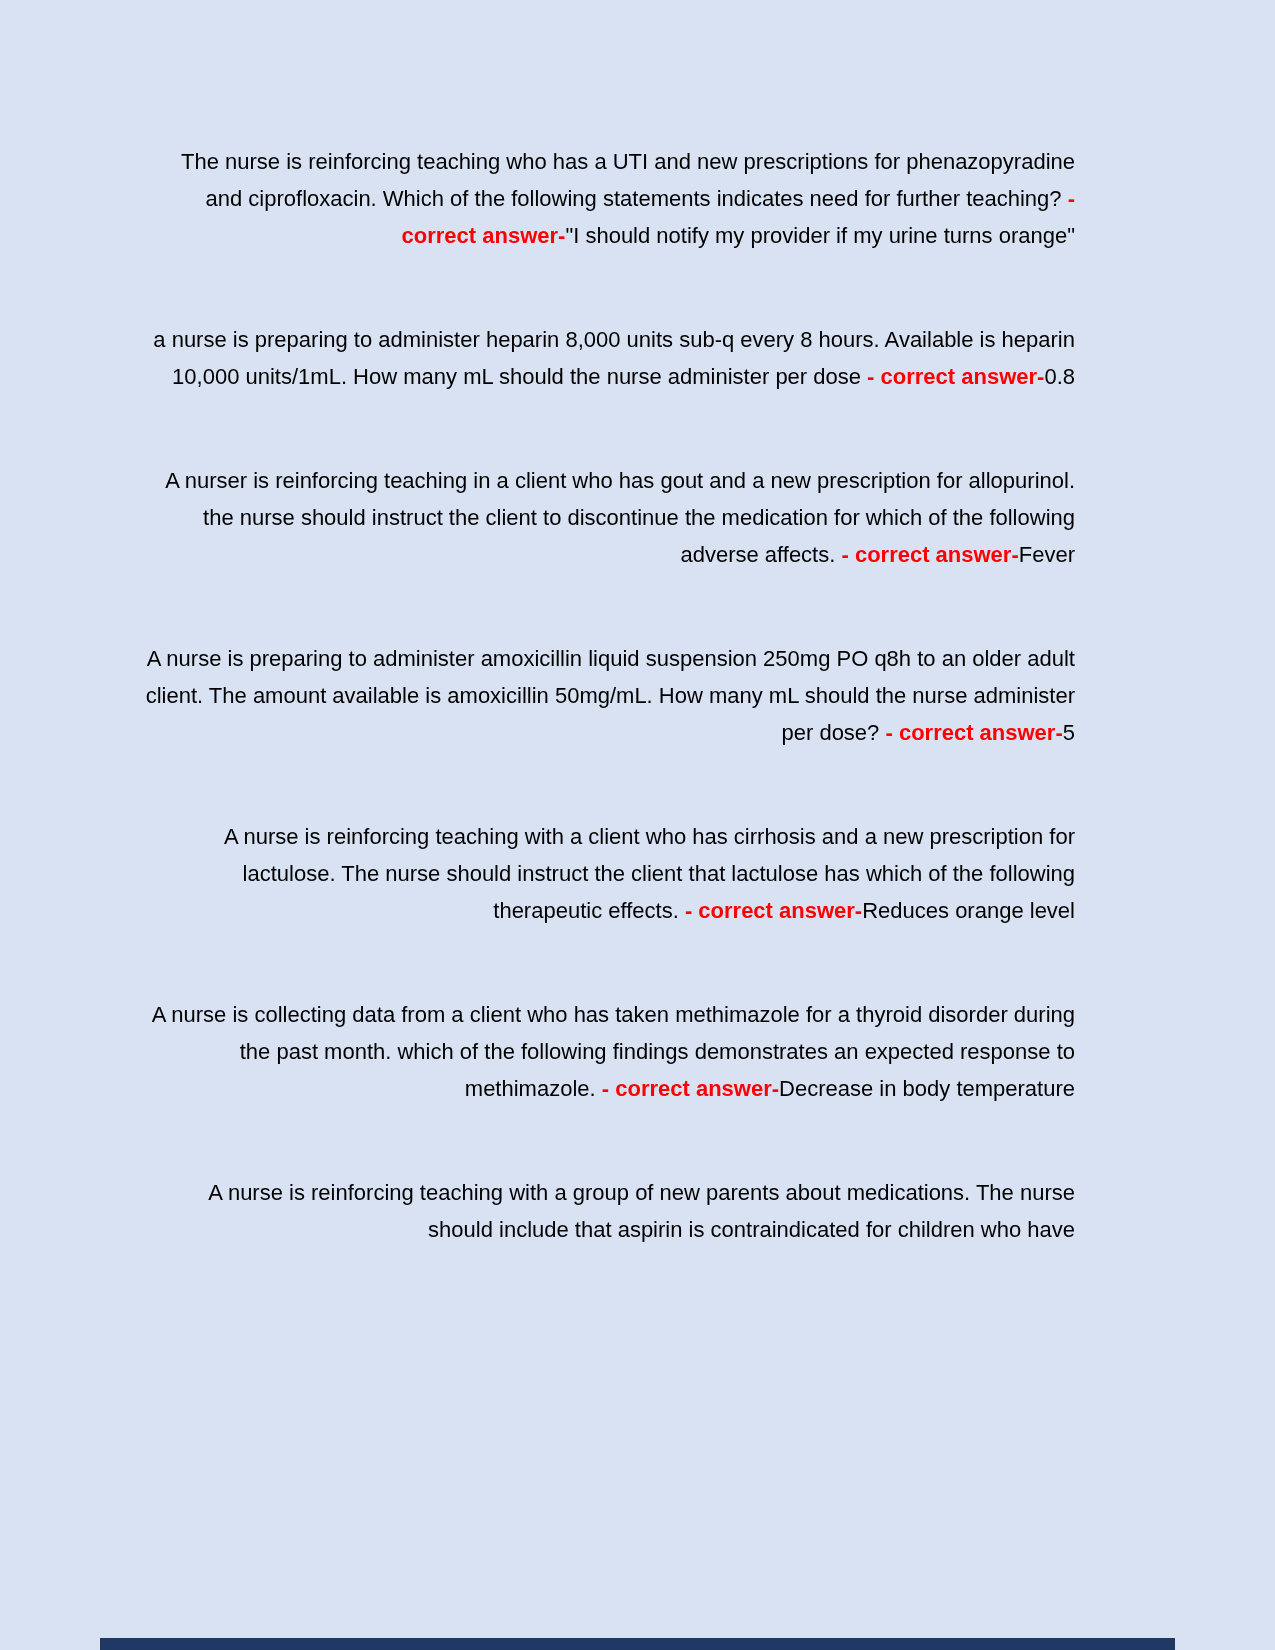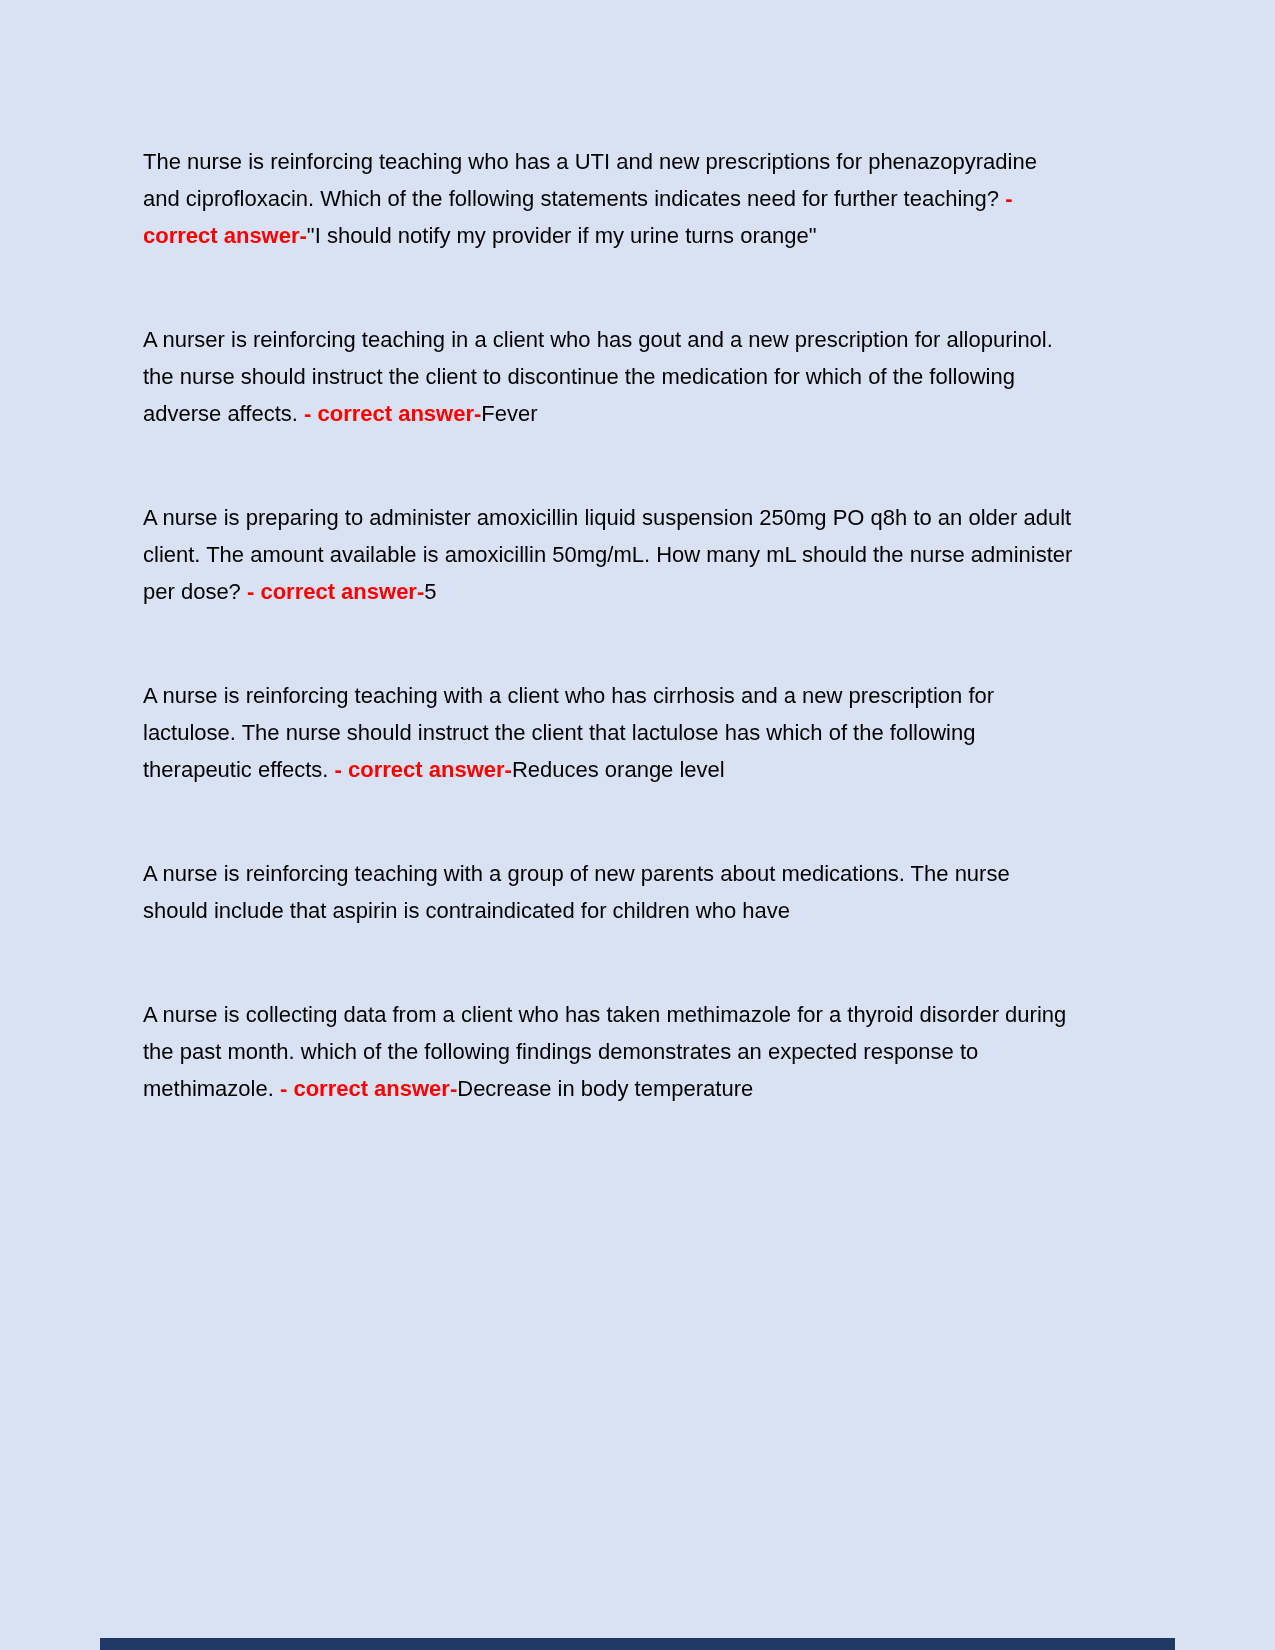--- a/index.html
+++ b/index.html
@@ -22,20 +22,21 @@
   .page {
     position: relative;
     width: 1275px;
     height: 1650px;
   }
   .content {
     position: absolute;
     top: 143px;
     left: 143px;
     width: 932px;
+    text-align: right;
   }
   p.question {
     font-size: 22px;
     line-height: 37px;
     margin: 0 0 67px 0;
     color: var(--fg);
   }
   p.question:last-child { margin-bottom: 0; }
   .marker {
     color: var(--accent);
@@ -50,25 +51,26 @@
     background: var(--bar);
   }
 </style>
 </head>
 <body>
 
 <div class="page">
   <div class="content">
   <p class="question"><span>The nurse is reinforcing teaching who has a UTI and new prescriptions for phenazopyradine and ciprofloxacin. Which of the following statements indicates need for further teaching? </span><span class="marker">- correct answer-</span><span>"I should notify my provider if my urine turns orange"</span></p>
 
+  <p class="question"><span>a nurse is preparing to administer heparin 8,000 units sub-q every 8 hours. Available is heparin 10,000 units/1mL. How many mL should the nurse administer per dose </span><span class="marker">- correct answer-</span><span>0.8</span></p>
 
   <p class="question"><span>A nurser is reinforcing teaching in a client who has gout and a new prescription for allopurinol. the nurse should instruct the client to discontinue the medication for which of the following adverse affects. </span><span class="marker">- correct answer-</span><span>Fever</span></p>
 
   <p class="question"><span>A nurse is preparing to administer amoxicillin liquid suspension 250mg PO q8h to an older adult client. The amount available is amoxicillin 50mg/mL. How many mL should the nurse administer per dose? </span><span class="marker">- correct answer-</span><span>5</span></p>
 
   <p class="question"><span>A nurse is reinforcing teaching with a client who has cirrhosis and a new prescription for lactulose. The nurse should instruct the client that lactulose has which of the following therapeutic effects. </span><span class="marker">- correct answer-</span><span>Reduces orange level</span></p>
 
+  <p class="question"><span>A nurse is collecting data from a client who has taken methimazole for a thyroid disorder during the past month. which of the following findings demonstrates an expected response to methimazole. </span><span class="marker">- correct answer-</span><span>Decrease in body temperature</span></p>
+
   <p class="question"><span>A nurse is reinforcing teaching with a group of new parents about medications. The nurse should include that aspirin is contraindicated for children who have</span><span class="marker"></span><span></span></p>
-
-  <p class="question"><span>A nurse is collecting data from a client who has taken methimazole for a thyroid disorder during the past month. which of the following findings demonstrates an expected response to methimazole. </span><span class="marker">- correct answer-</span><span>Decrease in body temperature</span></p>
 </div>
   <div class="footer-bar"></div>
 </div>
 
 </body></html>

